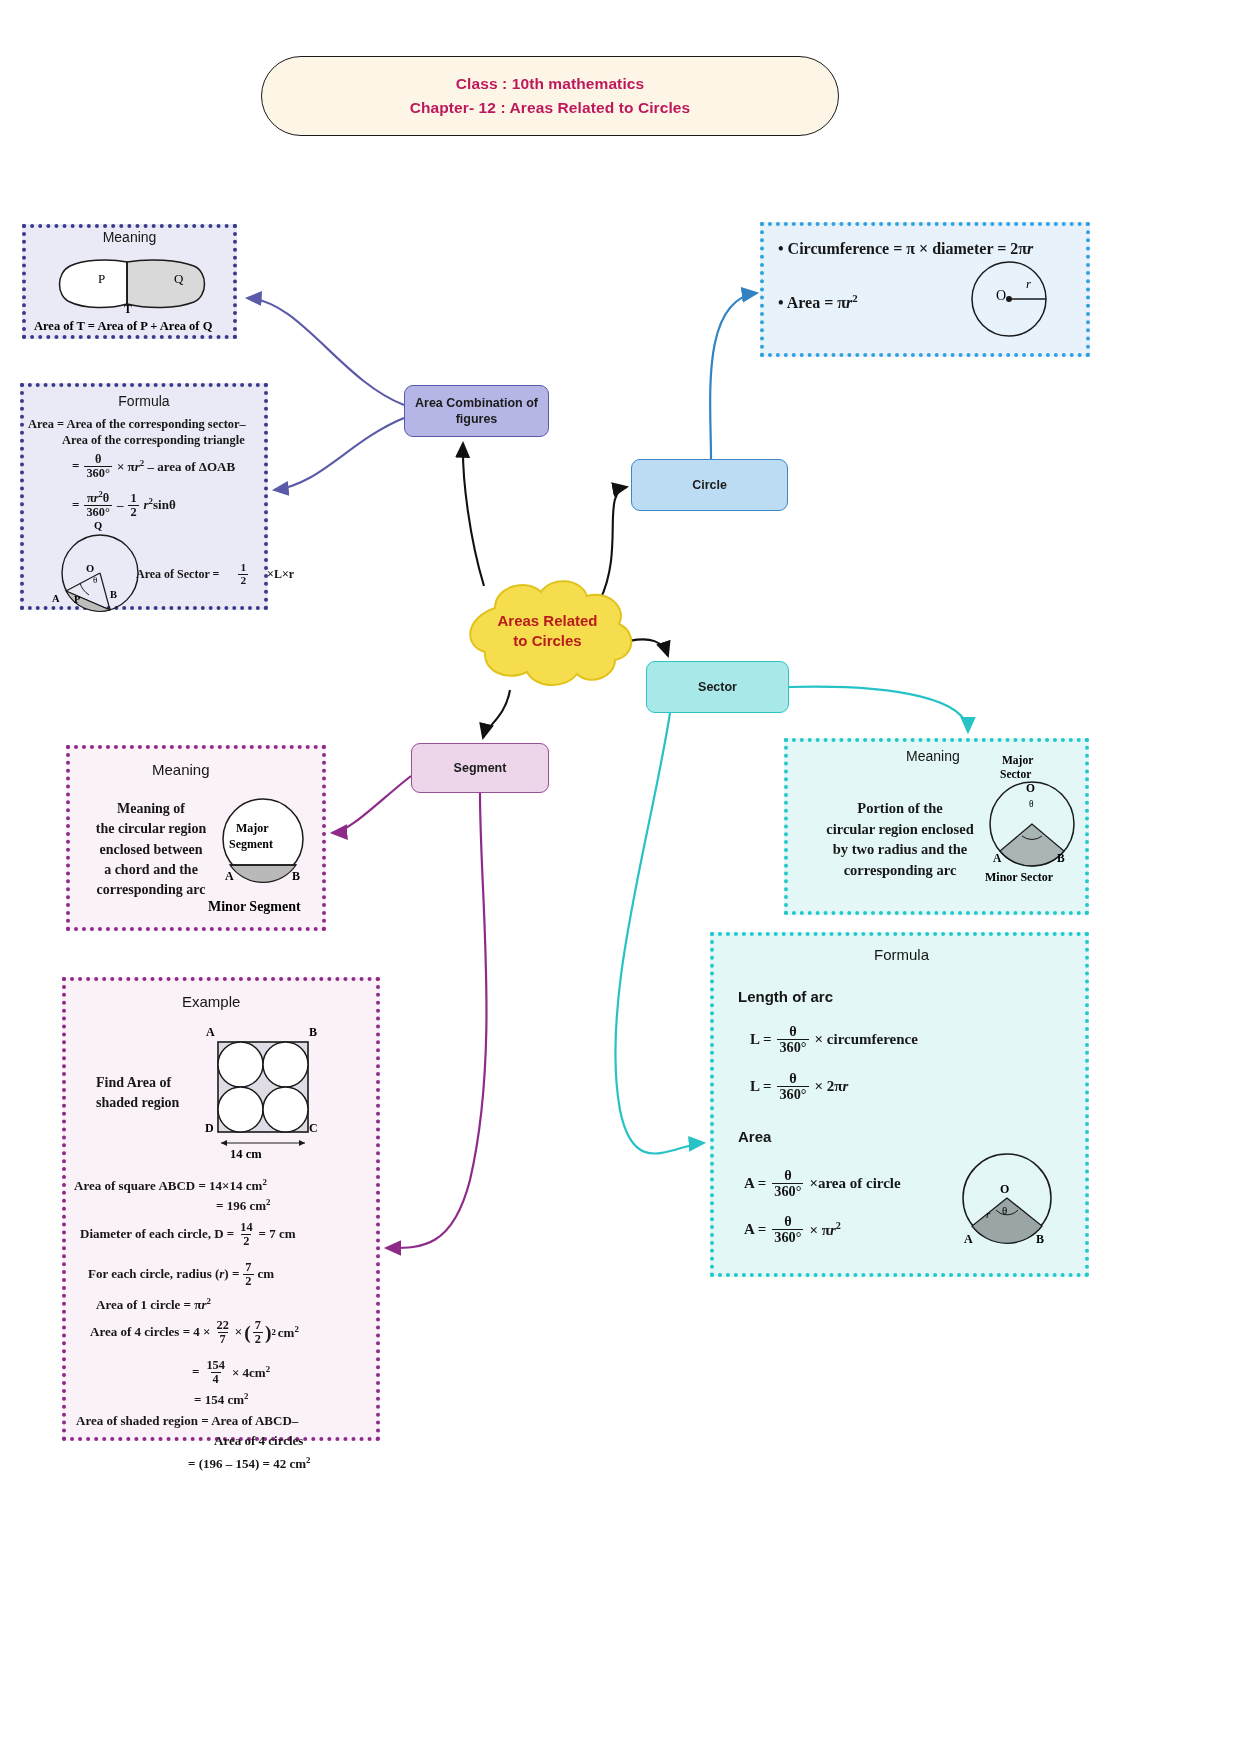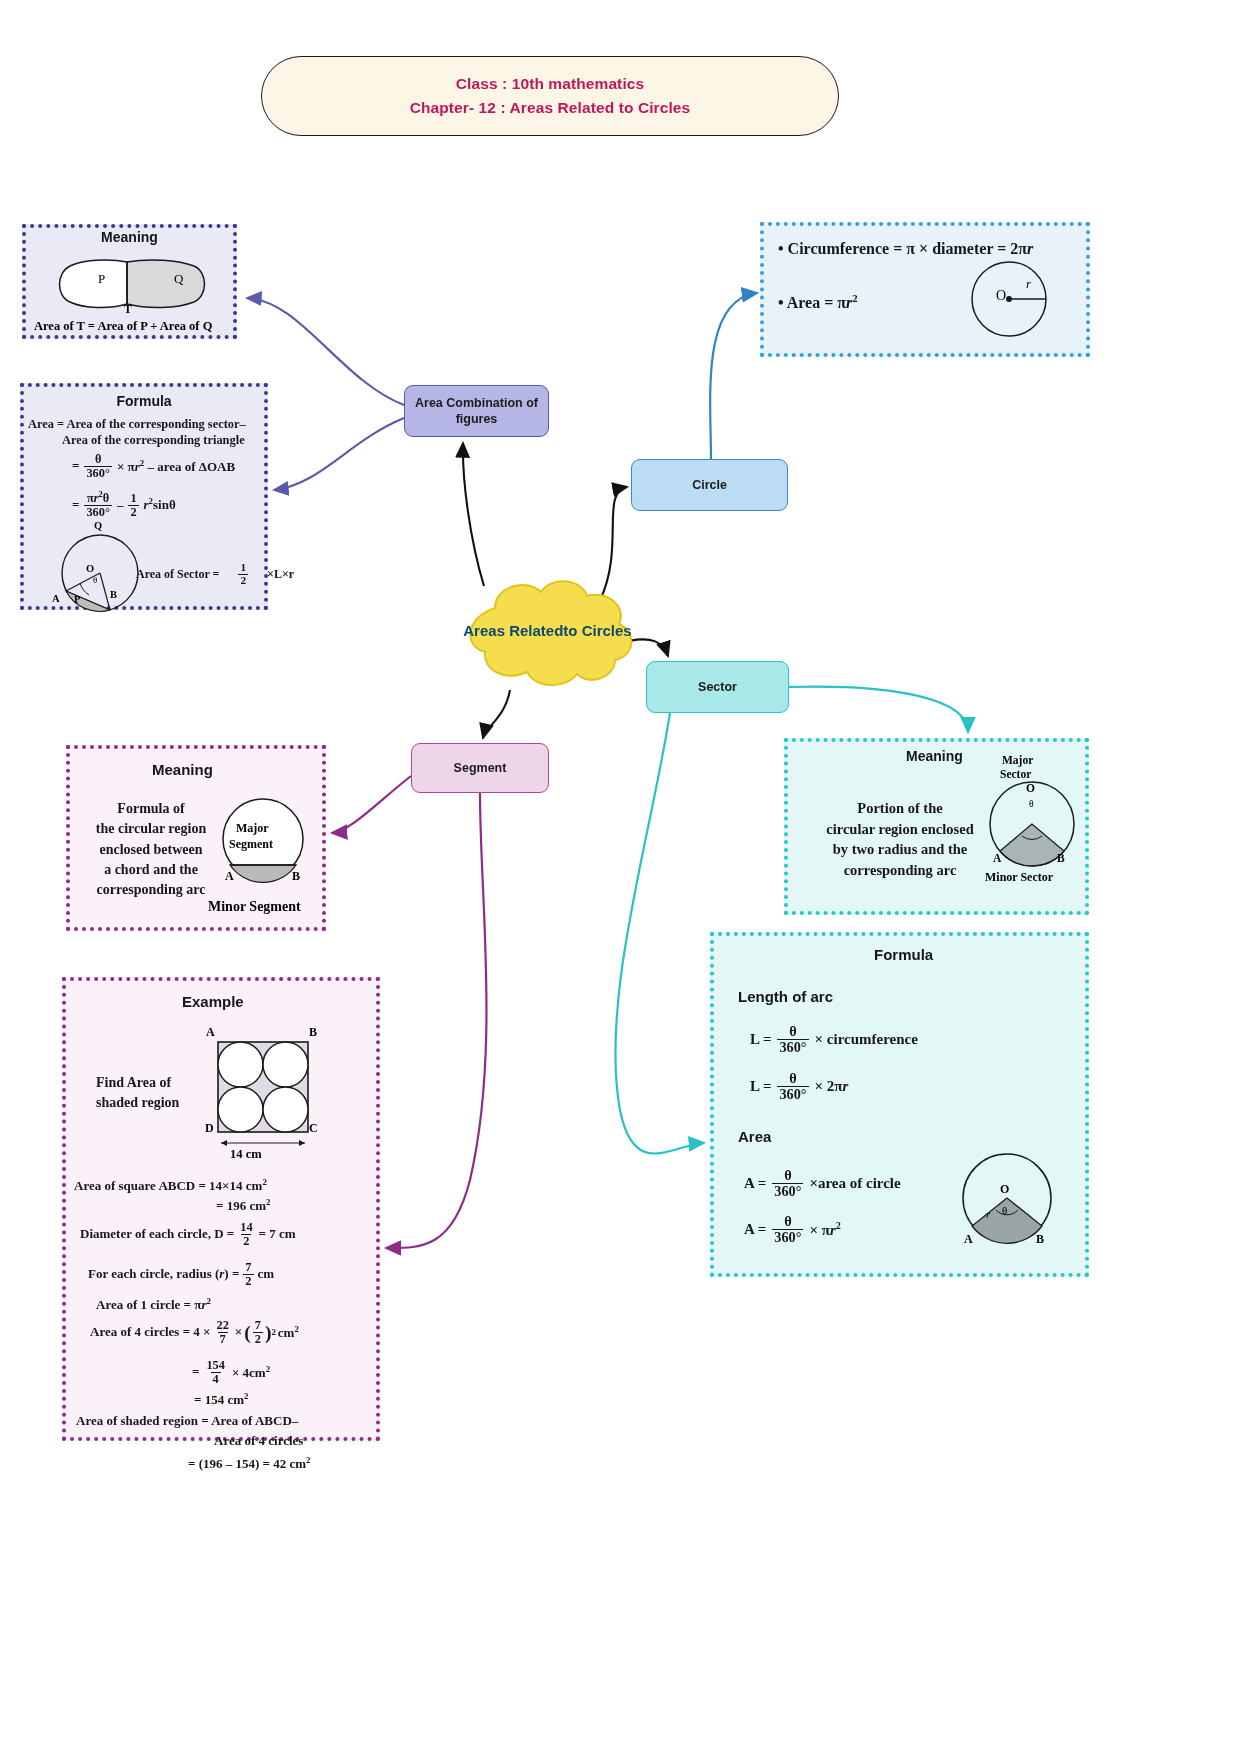--- a/index.html
+++ b/index.html
@@ -47,23 +47,23 @@
   
   #cloud-node {
     position: absolute;
     left: 455px; top: 572px;
     width: 185px; height: 118px;
     z-index: 6;
   }
   #cloud-node .cloud-label {
     position: absolute;
     left: 0; top: 0; width: 185px; height: 118px;
-    display: flex; 
+    display: flex; flex-direction: column;
     align-items: center; justify-content: center;
-    font-size: 15px; font-weight: bold; color: #0c4a6e;
+    font-size: 15px; font-weight: bold; color: #b91c1c;
     line-height: 1.35; text-align: center;
     z-index: 2;
   }
 
   
   .node {
     position: absolute;
     display: flex;
     align-items: center;
     justify-content: center;
@@ -93,21 +93,21 @@
     background: #edd6ea; border: 1.6px solid #9b4f96;
   }
 
   
   .panel {
     position: absolute;
     z-index: 4;
   }
   .panel .panel-title {
     font-size: 14px;
-    font-weight: bold;
+    font-weight: normal;
     color: #161616;
     text-align: center;
   }
   .p-lavender { background: #eaeaf7; border: 4px dotted #3a3a8c; }
   .p-blue     { background: #e8f2fb; border: 4px dotted #2fa0e0; }
   .p-cyan     { background: #e2f7f6; border: 4px dotted #22c8cc; }
   .p-purple   { background: #faf2f8; border: 4px dotted #8e2a8a; }
 
   #panel-comb-meaning { left: 22px; top: 224px; width: 215px; height: 115px; }
   #panel-comb-formula { left: 20px; top: 383px; width: 248px; height: 227px; }
@@ -371,21 +371,21 @@
   <div class="serif ital" style="position:absolute;left:272px;top:272px;font-size:11px;">r</div>
   <div class="serif" style="position:absolute;left:288px;top:268px;font-size:11px;">θ</div>
   <div class="serif b" style="position:absolute;left:250px;top:296px;font-size:12px;">A</div>
   <div class="serif b" style="position:absolute;left:322px;top:296px;font-size:12px;">B</div>
 </div>
 
 <div class="panel p-purple" id="panel-segment-meaning">
   <div class="panel-title" style="position:absolute;left:82px;top:12px;font-size:15px;">Meaning</div>
 
   <div class="serif b txt" style="position:absolute;left:6px;top:50px;width:150px;text-align:center;font-size:14px;line-height:1.45;">
-    <div>Formula of</div>
+    <div>Meaning of</div>
     <div>the circular region</div>
     <div>enclosed between</div>
     <div>a chord and the</div>
     <div>corresponding arc</div>
   </div>
 
   <svg width="90" height="105" viewBox="0 0 90 105" style="position:absolute;left:148px;top:40px;">
     <circle cx="45" cy="50" r="40" fill="#ffffff" stroke="#1a1a1a" stroke-width="1.5"></circle>
     <path d="M12,76 A40,40 0 0,0 78,76 Z" fill="#b9b9b9" stroke="#1a1a1a" stroke-width="1.3"></path>
     <line x1="12" y1="76" x2="78" y2="76" stroke="#1a1a1a" stroke-width="1.3"></line>

